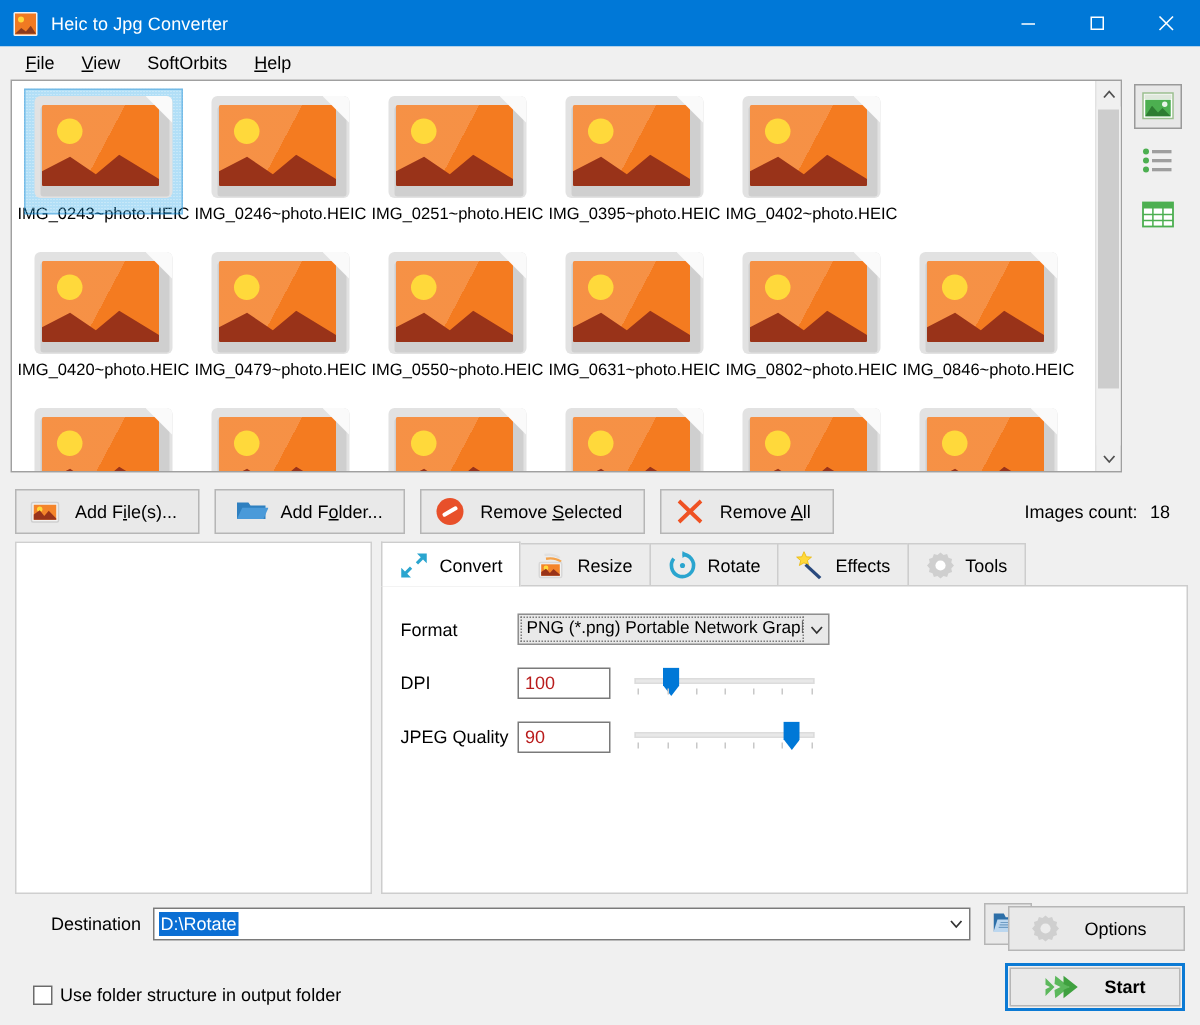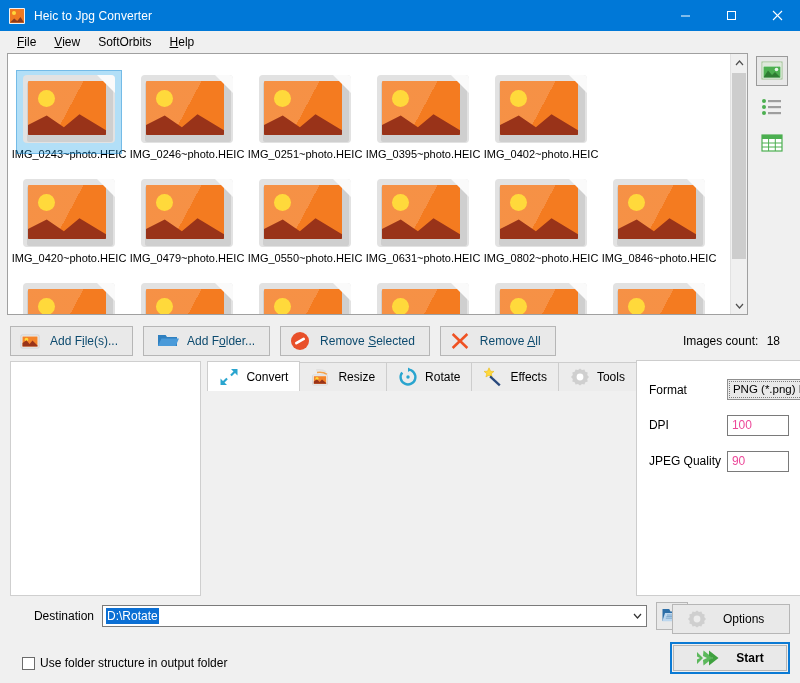--- a/index.html
+++ b/index.html
@@ -25,21 +25,21 @@
   .wbtn svg{display:block;}
 
   
   .menubar{height:22px;background:#f0f0f0;display:flex;align-items:center;padding-left:8px;flex:0 0 auto;}
   .menuitem{padding:2px 9px;font-size:12px;color:#000;}
   .menuitem u{text-decoration:underline;}
 
   
   .gridrow{display:flex;flex:0 0 auto;padding:0 4px 0 7px;}
   .gridwrap{position:relative;width:744px;height:262px;background:#fff;border:1px solid #a0a0a0;box-sizing:border-box;overflow:hidden;}
-  .grid{position:absolute;left:0;top:0;right:17px;bottom:0;overflow:hidden;padding:15px 0 0 2px;box-sizing:border-box;}
+  .grid{position:absolute;left:0;top:0;right:17px;bottom:0;overflow:hidden;padding:4px 0 0 2px;box-sizing:border-box;}
   .thumbrow{display:flex;}
   .thumb{width:118px;height:104px;display:flex;flex-direction:column;align-items:center;justify-content:flex-start;
          box-sizing:border-box;padding-top:4px;position:relative;}
   .thumb .pic{width:96px;height:72px;position:relative;}
   .ph{position:absolute;left:0;top:0;width:96px;height:72px;}
   .ph .frame{position:absolute;left:2px;top:2px;width:92px;height:68px;background:#e2e2e2;border-radius:4px;}
   .ph .shadow{position:absolute;left:6px;top:9px;width:86px;height:60px;background:#cfcfcf;border-radius:2px;}
   .ph .photo{position:absolute;left:7px;top:8px;width:78px;height:54px;background:#f47b20;overflow:hidden;border-radius:1px;}
   .ph .gl{position:absolute;left:0;top:0;width:100%;height:100%;
           background:linear-gradient(118deg,rgba(255,255,255,.17) 0 52%,rgba(255,255,255,0) 52%);}
@@ -66,45 +66,45 @@
   .vsb .thumbb{position:absolute;left:1px;top:2px;width:14px;height:186px;background:#cdcdcd;}
 
   
   .viewbar{width:48px;display:flex;flex-direction:column;align-items:center;padding-top:3px;flex:0 0 auto;}
   .vicon{width:32px;height:30px;display:flex;align-items:center;justify-content:center;margin-bottom:6px;box-sizing:border-box;}
   .vicon.active{border:1px solid #9a9a9a;background:#e8e8e8;}
 
   
   .filebar{height:40px;display:flex;align-items:center;padding:6px 8px 0 10px;flex:0 0 auto;}
   .fbtn{height:30px;background:#e9e9e9;border:1px solid #b6b6b6;display:flex;align-items:center;
-        padding:0 14px 0 9px;margin-right:10px;box-sizing:border-box;font-size:12px;color:#0c4a6e;}
+        padding:0 14px 0 9px;margin-right:10px;box-sizing:border-box;font-size:12px;color:#000000;}
   .fbtn .ic{width:20px;height:20px;margin-right:10px;position:relative;flex:0 0 auto;}
   .fbtn .lb u{text-decoration:underline;}
   .imgcount{margin-left:auto;margin-right:12px;font-size:12px;color:#000;}
 
   
   .middle{flex:1 1 auto;display:flex;padding:0 8px 0 10px;min-height:0;}
   .preview{width:238px;background:#fff;border:1px solid #cfcfcf;box-sizing:border-box;margin-right:6px;}
-  .panel{flex:1 1 auto;display:flex;flex-direction:row;min-width:0;}
+  .panel{flex:1 1 auto;display:flex;flex-direction:column;min-width:0;}
   .tabs{display:flex;height:30px;align-items:flex-end;}
   .tab{height:29px;display:flex;align-items:center;padding:0 11px;background:#ececec;
        border:1px solid #cdcdcd;border-bottom:none;box-sizing:border-box;margin-right:-1px;font-size:12px;}
   .tab.active{background:#fff;height:30px;border-color:#cdcdcd;position:relative;z-index:3;}
   .tab .ti{width:20px;height:20px;margin-right:7px;position:relative;flex:0 0 auto;}
   .tabbody{flex:1 1 auto;background:#fff;border:1px solid #cdcdcd;box-sizing:border-box;position:relative;margin-top:-1px;padding:18px 0 0 0;}
 
   .frm{display:flex;align-items:center;margin:0 0 14px 0;padding-left:12px;}
   .frm .lbl{width:78px;font-size:12px;color:#000;flex:0 0 auto;}
   .combo{width:208px;height:21px;background:#e9e9e9;border:1px solid #8f8f8f;display:flex;align-items:center;
          box-sizing:border-box;position:relative;}
   .combo .val{flex:1 1 auto;padding:0 3px;font-size:11.5px;border:1px dotted #7a7a7a;margin:1px;
               height:15px;line-height:15px;overflow:hidden;white-space:nowrap;}
   .combo .car{width:17px;display:flex;align-items:center;justify-content:center;color:#3a3a3a;font-size:9px;}
   .txtin{width:62px;height:21px;border:1px solid #7a7a7a;background:#fff;box-sizing:border-box;
-         font-size:12px;padding:2px 4px;color:#ec4899;}
+         font-size:12px;padding:2px 4px;color:#b91c1c;}
   .slider{width:120px;height:22px;position:relative;margin-left:16px;}
   .slider .trk{position:absolute;left:0;top:8px;width:100%;height:4px;background:#e8e8e8;border:1px solid #dcdcdc;box-sizing:border-box;}
   .slider .thm{position:absolute;top:1px;width:11px;height:19px;background:#0078d7;
                clip-path:polygon(0 0,100% 0,100% 62%,50% 100%,0 62%);}
   .slider .ticks{position:absolute;left:0;top:15px;width:100%;height:6px;}
   .slider .ticks i{position:absolute;top:0;width:1px;height:4px;background:#c8c8c8;}
 
   
   .bottom{flex:0 0 auto;padding:6px 8px 8px 10px;position:relative;height:87px;box-sizing:border-box;}
   .destrow{display:flex;align-items:center;}

